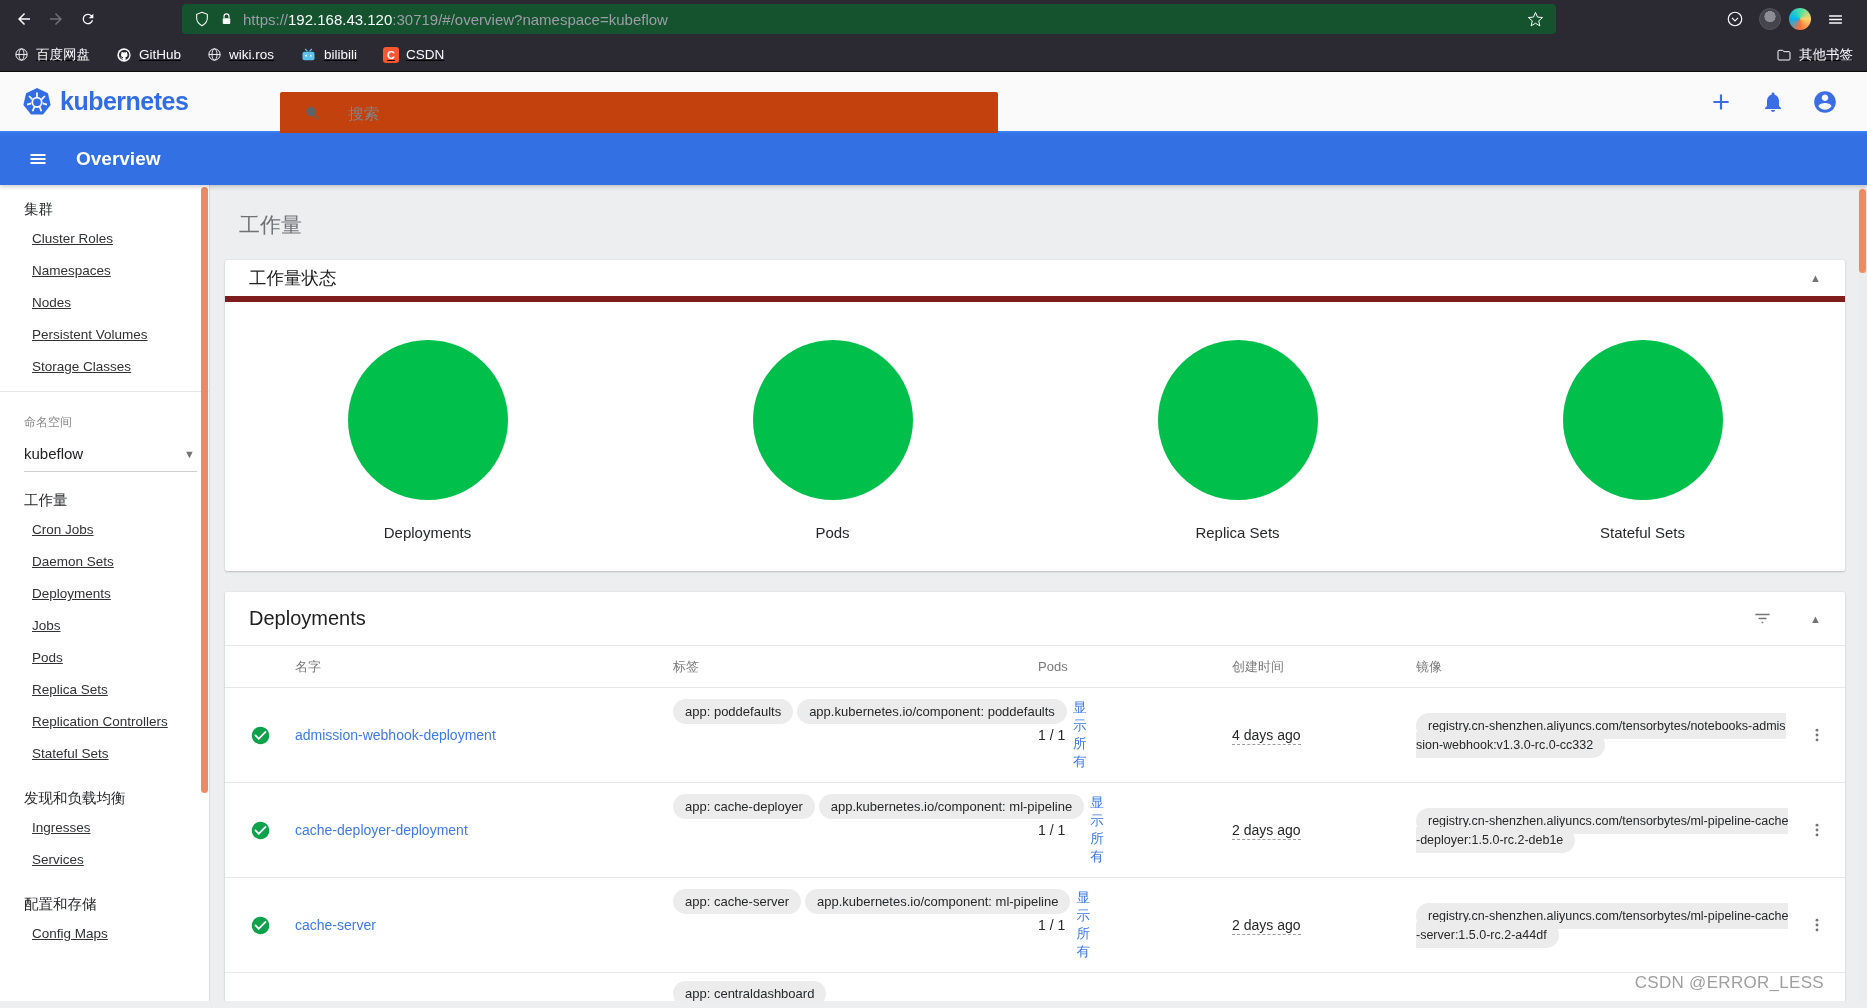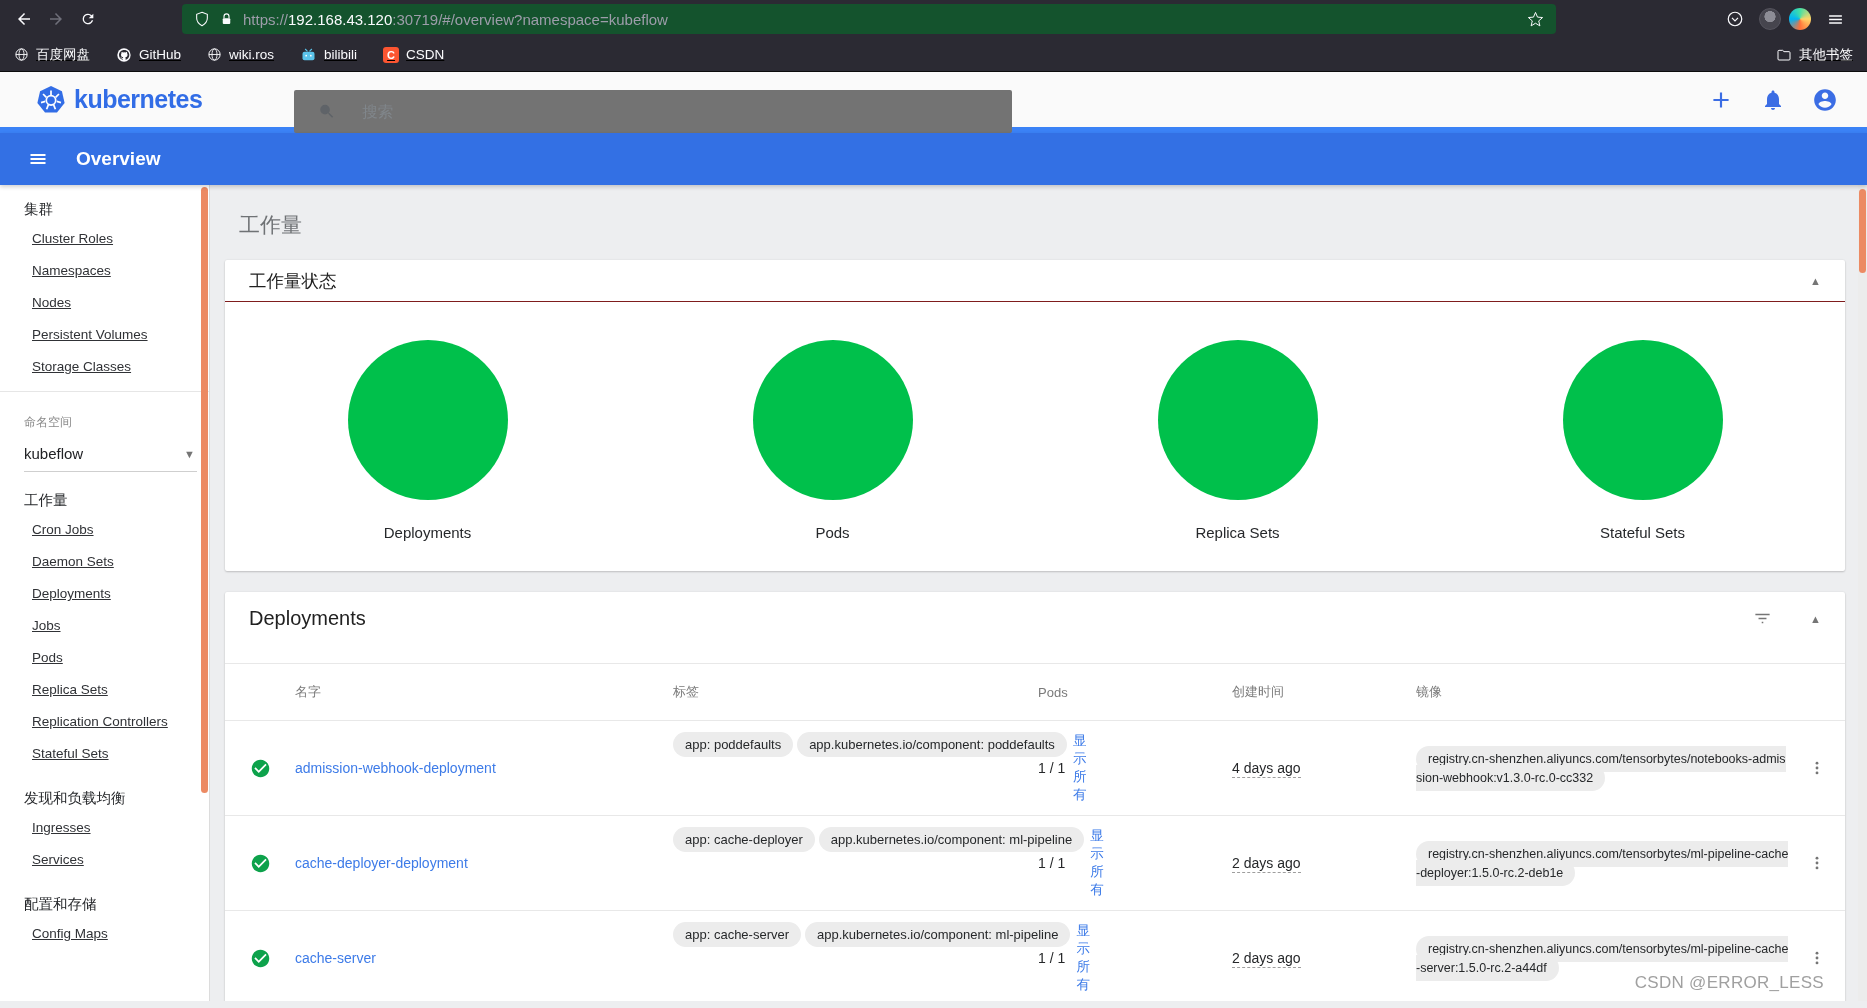--- a/index.html
+++ b/index.html
@@ -19,25 +19,25 @@
   .avatar.fx { background:conic-gradient(#43e0a6, #ffd567, #ff7139, #00b3f4, #43e0a6); }
 
   .ff-bookmarks { height:34px; background:#2b2a33; display:flex; align-items:center; padding:0 14px; gap:26px;
                   border-bottom:1px solid #0c0c0d;text-decoration:underline; }
   .bm { display:flex; align-items:center; gap:7px; font-size:13.5px; color:#fbfbfe; }
   .bm-right { margin-left:auto; display:flex; align-items:center; gap:7px; font-size:13.5px; color:#fbfbfe; }
   .csdn-ic { width:16px; height:16px; background:#fc5531; border-radius:3px; color:#fff; font-size:11px; font-weight:bold;
              display:flex; align-items:center; justify-content:center; }
 
   
-  .k8s-header { height:61px; background:#fafafa; display:flex; align-items:center; padding:0 28px 0 36px;
-                border-bottom:6px solid #3b82f6; }
+  .k8s-header { height:61px; background:#fafafa; display:flex; align-items:center; padding:0 28px 0 22px;
+                border-bottom:2px solid #3b82f6; }
   .brand { display:flex; align-items:center; gap:8px; }
   .brand-text { font-size:25px; font-weight:bold; color:#326de6; letter-spacing:-0.5px; }
-  .searchbox { margin-left:92px; width:718px; height:43px; background:#737373; border-radius:2px;
+  .searchbox { margin-left:92px; width:718px; height:43px; background:#c2410c; border-radius:2px;
                display:flex; align-items:center; padding:0 24px; gap:26px;margin-top:24px; }
   .searchbox input { border:none; outline:none; background:transparent; font-size:15.5px; color:#202124; width:100%;
                      font-family:"Liberation Sans", sans-serif; }
   .searchbox input::placeholder { color:#80868b; }
   .hdr-actions { margin-left:auto; display:flex; align-items:center; gap:24px; }
   .hdr-btn { width:28px; height:28px; display:flex; align-items:center; justify-content:center; }
 
   
   .appbar { height:52px; background:#3370e4; display:flex; align-items:center; padding:0 28px; gap:28px;
             box-shadow:0 2px 4px rgba(0,0,0,0.18); position:relative; z-index:2; }
@@ -58,39 +58,39 @@
                cursor:pointer; }
   .caret { color:#757575; font-size:11px; }
   .active-item { margin:16px 12px 0 6px; background:#e7e7e7; border-radius:2px; padding:13px 0 13px 18px;
                  color:#3d7be8; font-size:14.5px; cursor:pointer; }
   .side-thumb { position:absolute; top:2px; right:1px; width:7px; height:606px; background:#ec8a63; border-radius:4px; }
 
   .main { flex:1; padding:0 22px 0 15px; position:relative; overflow:hidden; }
   .page-title { font-size:21px; color:#6f7275; margin:26px 0 21px 14px; }
 
   .card { background:#fff; border-radius:2px; box-shadow:0 1px 2px rgba(0,0,0,0.18), 0 0 2px rgba(0,0,0,0.08); }
-  .card-hd { display:flex; align-items:center; padding:0 24px; border-bottom:1px solid #7f1d1d; }
+  .card-hd { display:flex; align-items:center; padding:0 24px; border-bottom:6px solid #7f1d1d; }
   .collapse { margin-left:auto; color:#757575; font-size:11px; cursor:pointer; }
 
   .status-card { height:311px; overflow:hidden; }
   .status-card .card-hd { height:42px; }
   .status-title { font-size:17.5px; color:#212121; }
   .status-body { display:flex; padding-top:38px; }
   .status-item { flex:1; display:flex; flex-direction:column; align-items:center; }
   .status-circle { width:160px; height:160px; border-radius:50%; background:#00c04b; cursor:pointer; }
   .status-label { margin-top:24px; font-size:15px; color:#26282b; }
 
   .deploy-card { margin-top:21px; height:430px; overflow:hidden; }
   .deploy-hd { height:53px; display:flex; align-items:center; padding:0 24px; }
   .deploy-title { font-size:20px; color:#212121; }
   .deploy-actions { margin-left:auto; display:flex; align-items:center; gap:38px; }
 
   .tbl-row { display:grid; grid-template-columns:70px 378px 365px 194px 184px 1fr 56px; align-items:center;
              border-bottom:1px solid #e8e8e8; }
-  .tbl-head { height:58px; border-top:1px solid #e8e8e8;margin-top:18px; }
+  .tbl-head { height:43px; border-top:1px solid #e8e8e8; }
   .tbl-head .th { font-size:13px; color:#7a7a7a; }
   .data-row { min-height:95px; }
   .cell-icon { display:flex; justify-content:center; }
   .name-link { font-size:14px; color:#3d7be8; cursor:pointer; }
   .labels-cell { padding:8px 0; display:flex; flex-direction:row; align-items:flex-start; gap:4px; }
   .chip { background:#ececec; border-radius:13px; padding:5px 12px; font-size:13px; color:#26282a; white-space:nowrap; }
   .show-all { font-size:13.5px; color:#3d7be8; cursor:pointer; padding-left:2px; }
   .pods-cell, .created-cell { font-size:14px; color:#26282a; }
   .created-cell span { border-bottom:1px dashed #9e9e9e; padding-bottom:1px; cursor:default; }
   .image-chip { background:#ececec; border-radius:14px; padding:6px 12px; font-size:12.5px; line-height:1.4;

